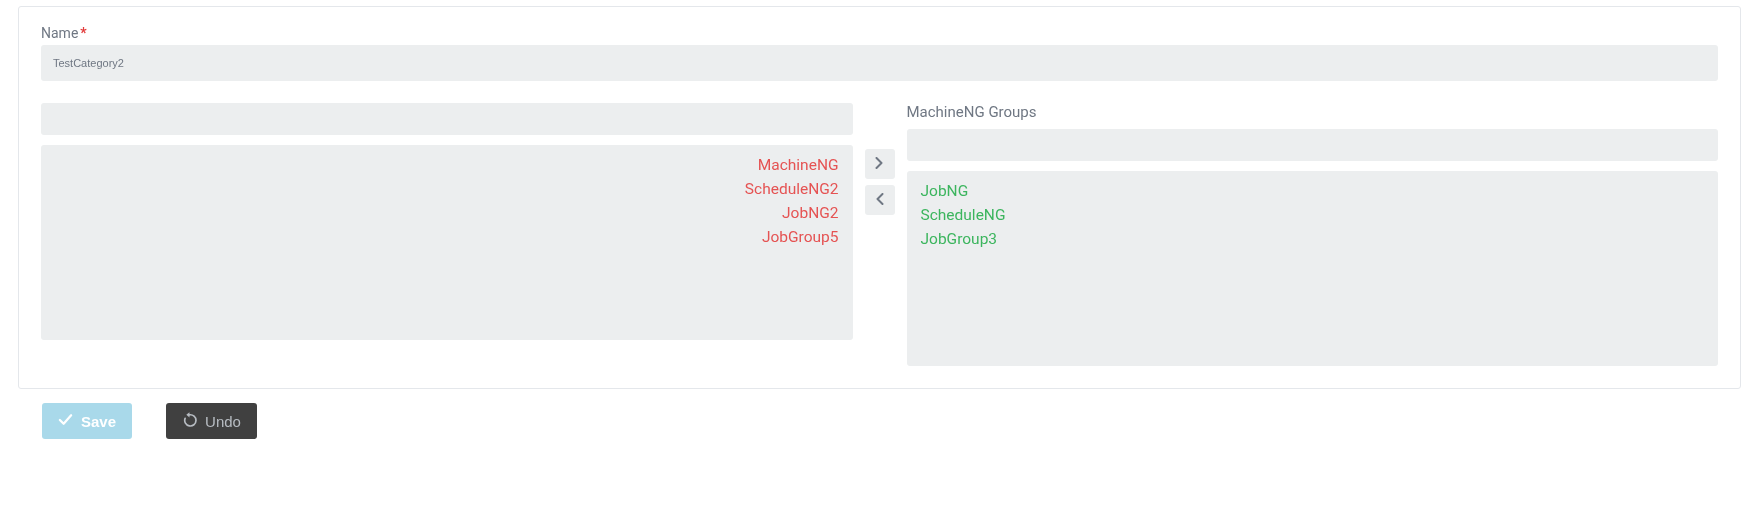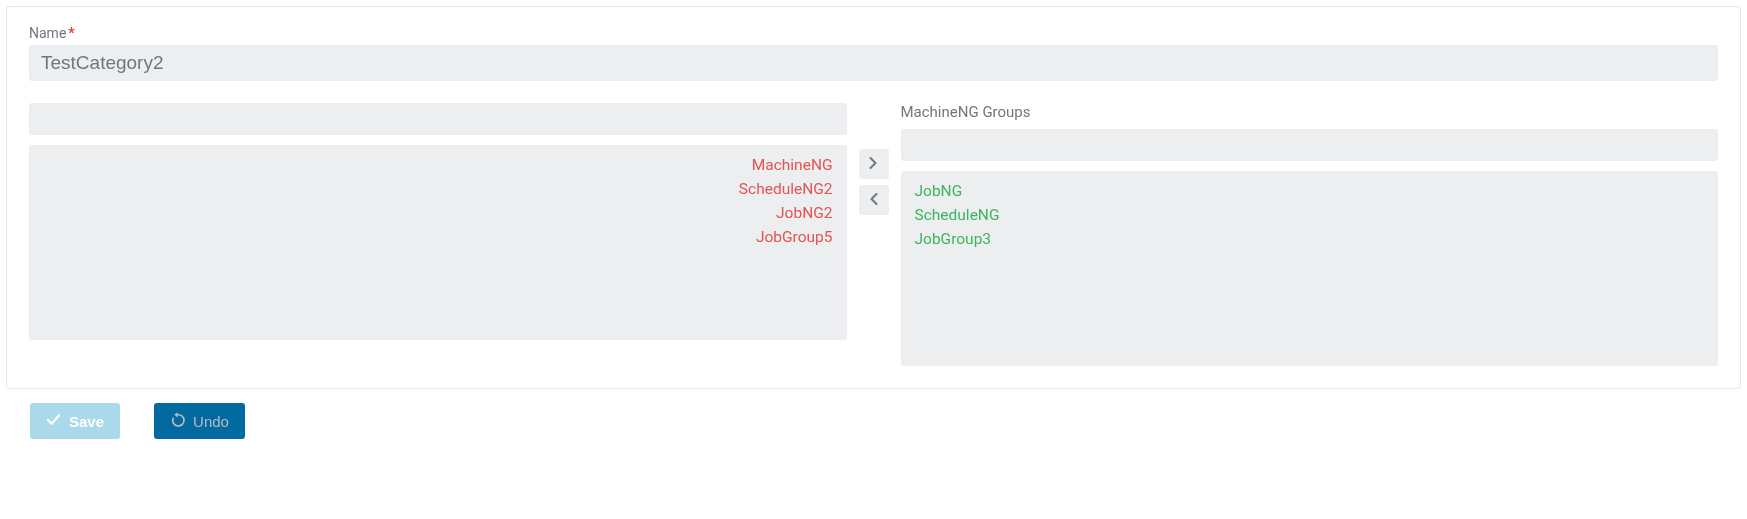--- a/index.html
+++ b/index.html
@@ -5,21 +5,21 @@
   * { box-sizing: border-box; }
   html, body {
     margin: 0;
     padding: 0;
     font-family: -apple-system, BlinkMacSystemFont, "Segoe UI", Roboto, "Helvetica Neue", Arial, sans-serif;
     font-size: 15px;
     color: #6f7783;
     background: #fff;
   }
   .outer {
-    padding: 6px 6px 6px 6px;
+    padding: 6px 6px 6px 18px;
   }
   .card {
     border: 1px solid #e4e7eb;
     border-radius: 3px;
     padding: 18px 22px 22px 22px;
   }
 
   .field-label {
     font-size: 14px;
     color: #6f7783;
@@ -30,21 +30,21 @@
     margin-left: 2px;
     font-weight: bold;
   }
   .name-input {
     width: 100%;
     height: 36px;
     background: #eceeef;
     border: none;
     border-radius: 3px;
     padding: 0 12px;
-    font-size: 19px;
+    font-size: 11px;
     color: #6f7783;
     outline: none;
   }
 
   .panels {
     display: flex;
     align-items: flex-start;
     margin-top: 22px;
     gap: 12px;
   }
@@ -122,21 +122,21 @@
     align-items: center;
     gap: 8px;
     cursor: pointer;
     margin-left: 24px;
   }
   .btn-save {
     background: #a9d9ea;
     color: #ffffff;
   }
   .btn-undo {
-    background: #0369a1;
+    background: #404040;
     color: #b7bcc2;
     font-weight: 500;
     gap: 8px;
   }
   .btn svg { width: 15px; height: 15px; }
 </style>
 </head>
 <body>
 
 <div class="outer">

